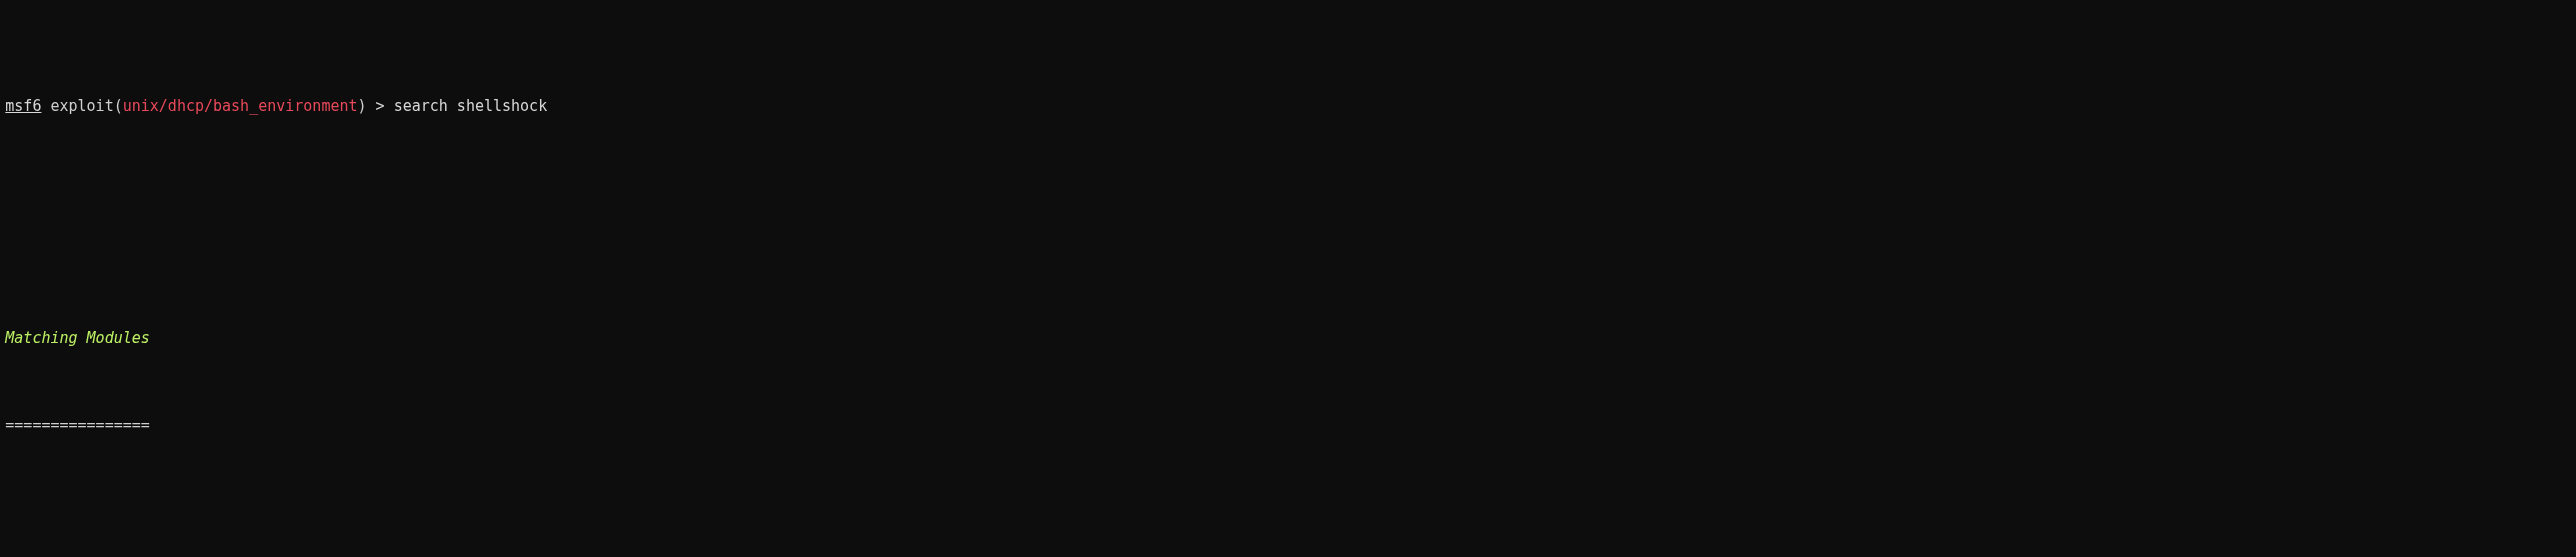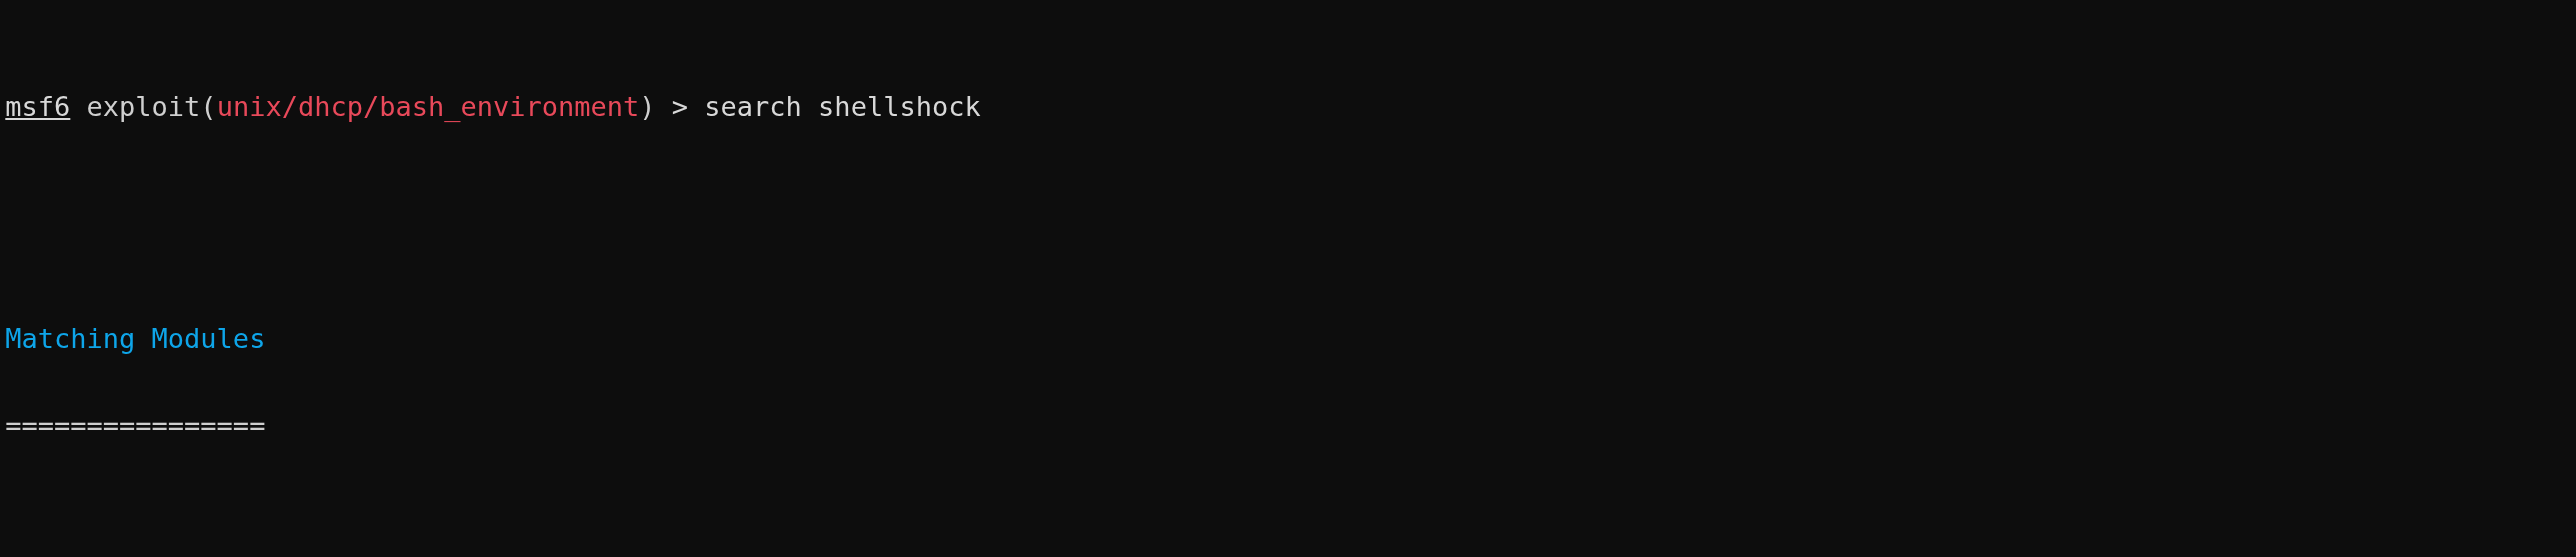--- a/index.html
+++ b/index.html
@@ -13,35 +13,35 @@
     overflow: hidden;
     font-family: "DejaVu Sans Mono", "Liberation Mono", monospace;
   }
   #terminal {
     width: 2200px;
     height: 557px;
     box-sizing: border-box;
     padding: 5.3px 0 0 5.3px;
     background: #0d0d0d;
     color: #cfcfcf;
-    font-size: 27px;
+    font-size: 15px;
     line-height: 29px;
     white-space: pre;
     letter-spacing: 0px;
   }
   .line { white-space: pre; display: block; height: 29px; }
   .blank { height: 29px; display: block; }
 
   .prompt-host { color: #d8d8d8; text-decoration: underline; }
   .prompt-mod  { color: #cfcfcf; }
   .mod-path    { color: #e8495a; }
   .prompt-sym  { color: #d8d8d8; }
   .cmd         { color: #d8d8d8; }
 
-  .heading { color: #0ea5e9; }
+  .heading { color: #bef264; font-style: italic; }
   .rule    { color: #cfcfcf; }
 </style>
 </head>
 <body>
 
 <div id="terminal">
 
   <span class="line"><span class="prompt-host">msf6</span><span class="prompt-mod"> exploit(</span><span class="mod-path">unix/dhcp/bash_environment</span><span class="prompt-mod">)</span><span class="prompt-sym"> &gt; </span><span class="cmd">search shellshock</span></span>
 
   <span class="blank"> </span>

